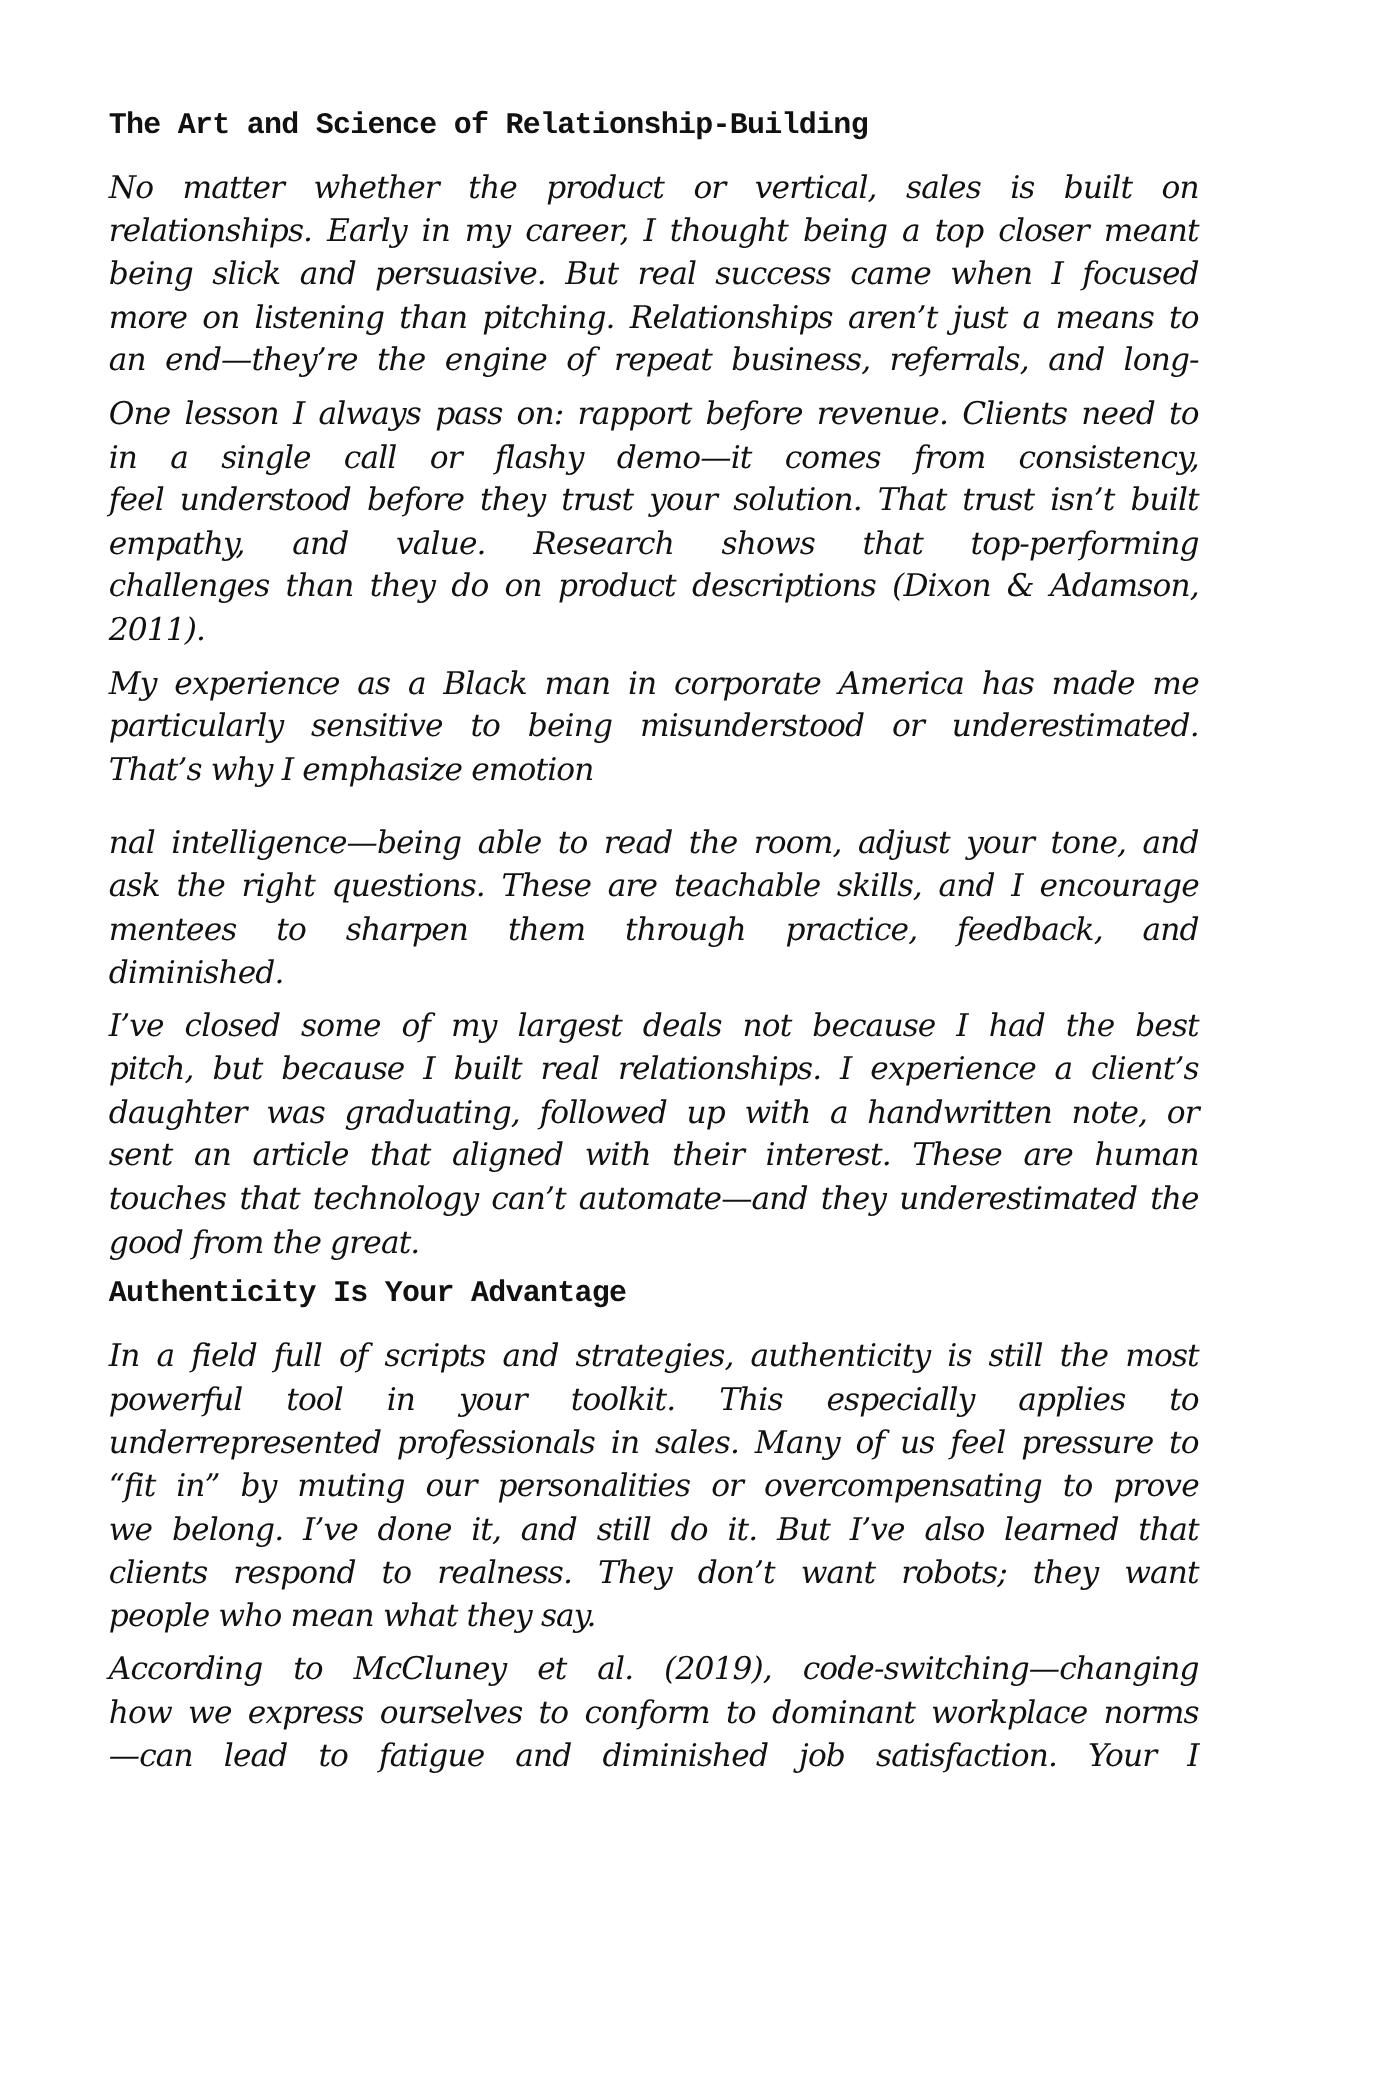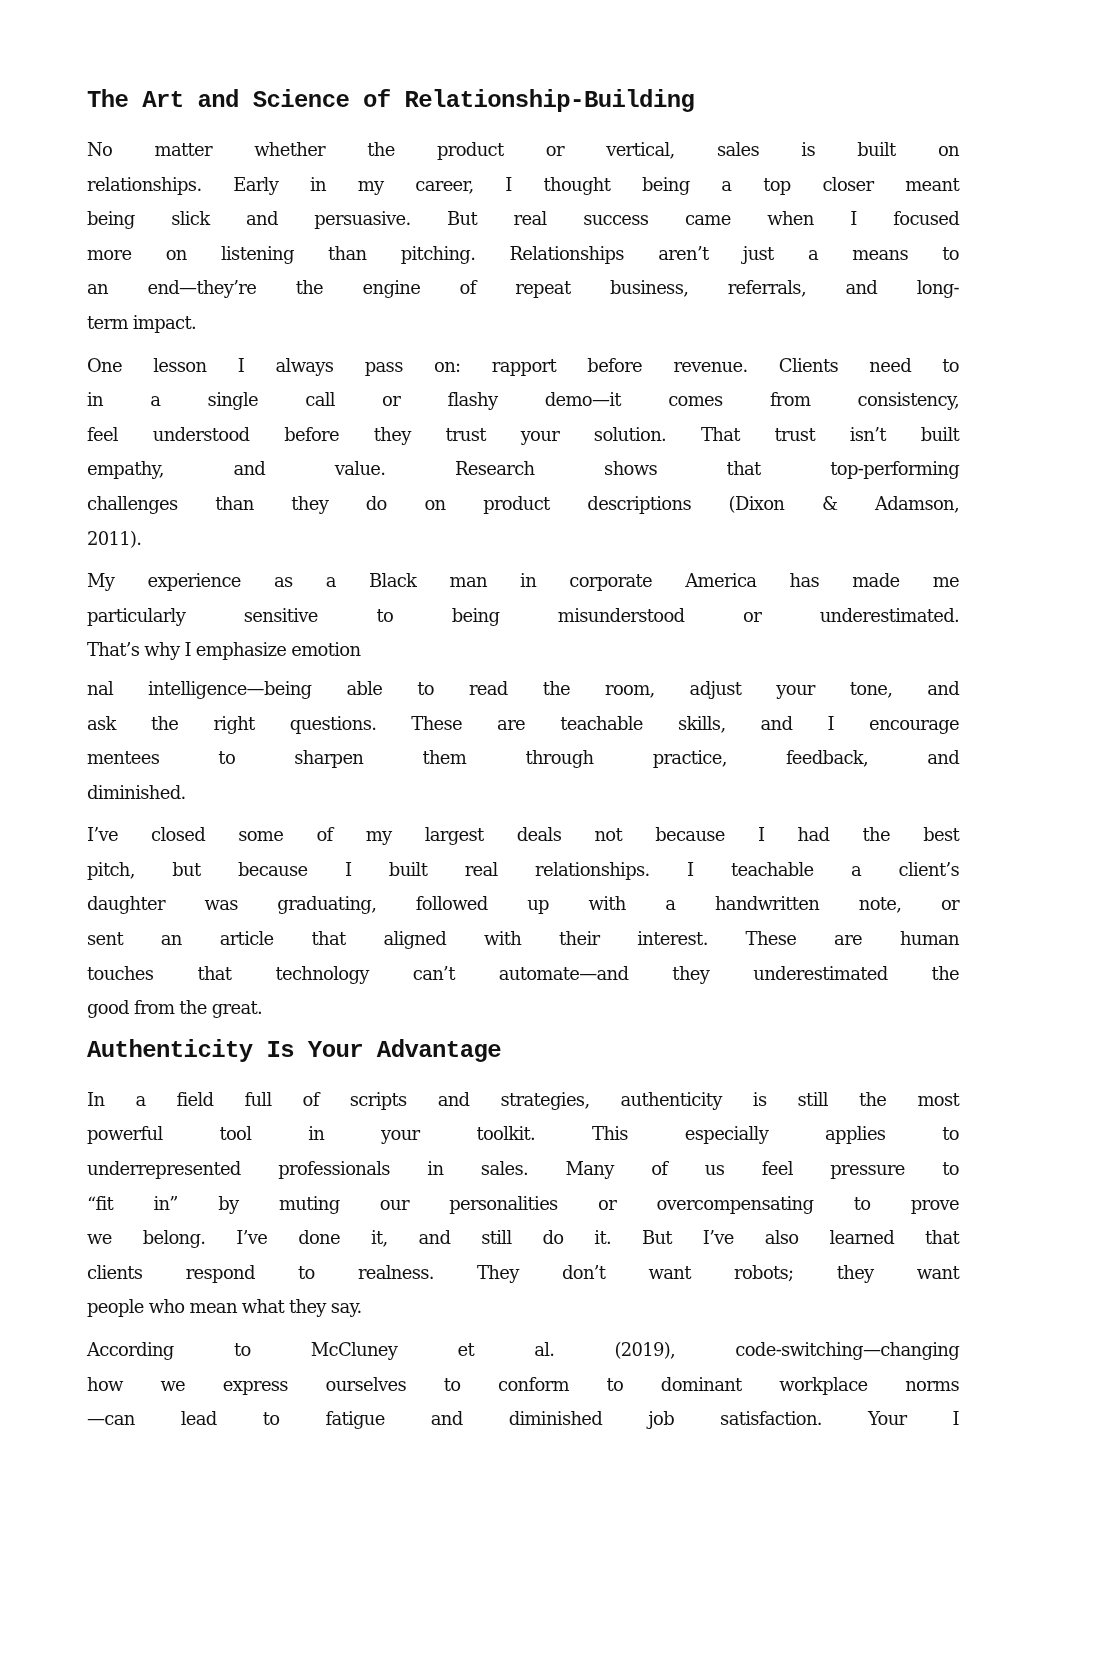--- a/index.html
+++ b/index.html
@@ -30,49 +30,49 @@
       letter-spacing: -0.6px;
     }
     .heading.second {
       margin-top: 0;
     }
     .para {
       margin: 0 0 8px 0;
     }
     .line {
       display: block;
-      font-size: 18px;
+      font-size: 25px;
       line-height: 34.6px;
       height: 34.6px;
       white-space: nowrap;
       text-align: justify;
       text-align-last: justify;
       letter-spacing: -0.7px;
+      font-style: italic;
     }
     .line.last {
       text-align-last: left;
     }
     .para.split-top {
-      margin-bottom: 4px;
+      margin-bottom: 24px;
     }
   </style>
 </head>
 <body>
 
 <div class="page">
 
   <h2 class="heading">The Art and Science of Relationship-Building</h2>
 
   <div class="para">
     <span class="line">No matter whether the product or vertical, sales is built on</span>
     <span class="line">relationships. Early in my career, I thought being a top closer meant</span>
     <span class="line">being slick and persuasive. But real success came when I focused</span>
     <span class="line">more on listening than pitching. Relationships aren’t just a means to</span>
     <span class="line">an end—they’re the engine of repeat business, referrals, and long-</span>
-    <span class="line last">term impact.</span>
   </div>
 
   <div class="para">
     <span class="line">One lesson I always pass on: rapport before revenue. Clients need to</span>
     <span class="line">in a single call or flashy demo—it comes from consistency,</span>
     <span class="line">feel understood before they trust your solution. That trust isn’t built</span>
     <span class="line">empathy, and value. Research shows that top-performing</span>
     <span class="line">challenges than they do on product descriptions (Dixon &amp; Adamson,</span>
     <span class="line last">2011).</span>
   </div>
@@ -85,21 +85,21 @@
 
   <div class="para">
     <span class="line">nal intelligence—being able to read the room, adjust your tone, and</span>
     <span class="line">ask the right questions. These are teachable skills, and I encourage</span>
     <span class="line">mentees to sharpen them through practice, feedback, and</span>
     <span class="line last">diminished.</span>
   </div>
 
   <div class="para">
     <span class="line">I’ve closed some of my largest deals not because I had the best</span>
-    <span class="line">pitch, but because I built real relationships. I teachable a client’s</span>
+    <span class="line">pitch, but because I built real relationships. I experience a client’s</span>
     <span class="line">daughter was graduating, followed up with a handwritten note, or</span>
     <span class="line">sent an article that aligned with their interest. These are human</span>
     <span class="line">touches that technology can’t automate—and they underestimated the</span>
     <span class="line last">good from the great.</span>
   </div>
 
   <h2 class="heading second">Authenticity Is Your Advantage</h2>
 
   <div class="para">
     <span class="line">In a field full of scripts and strategies, authenticity is still the most</span>

